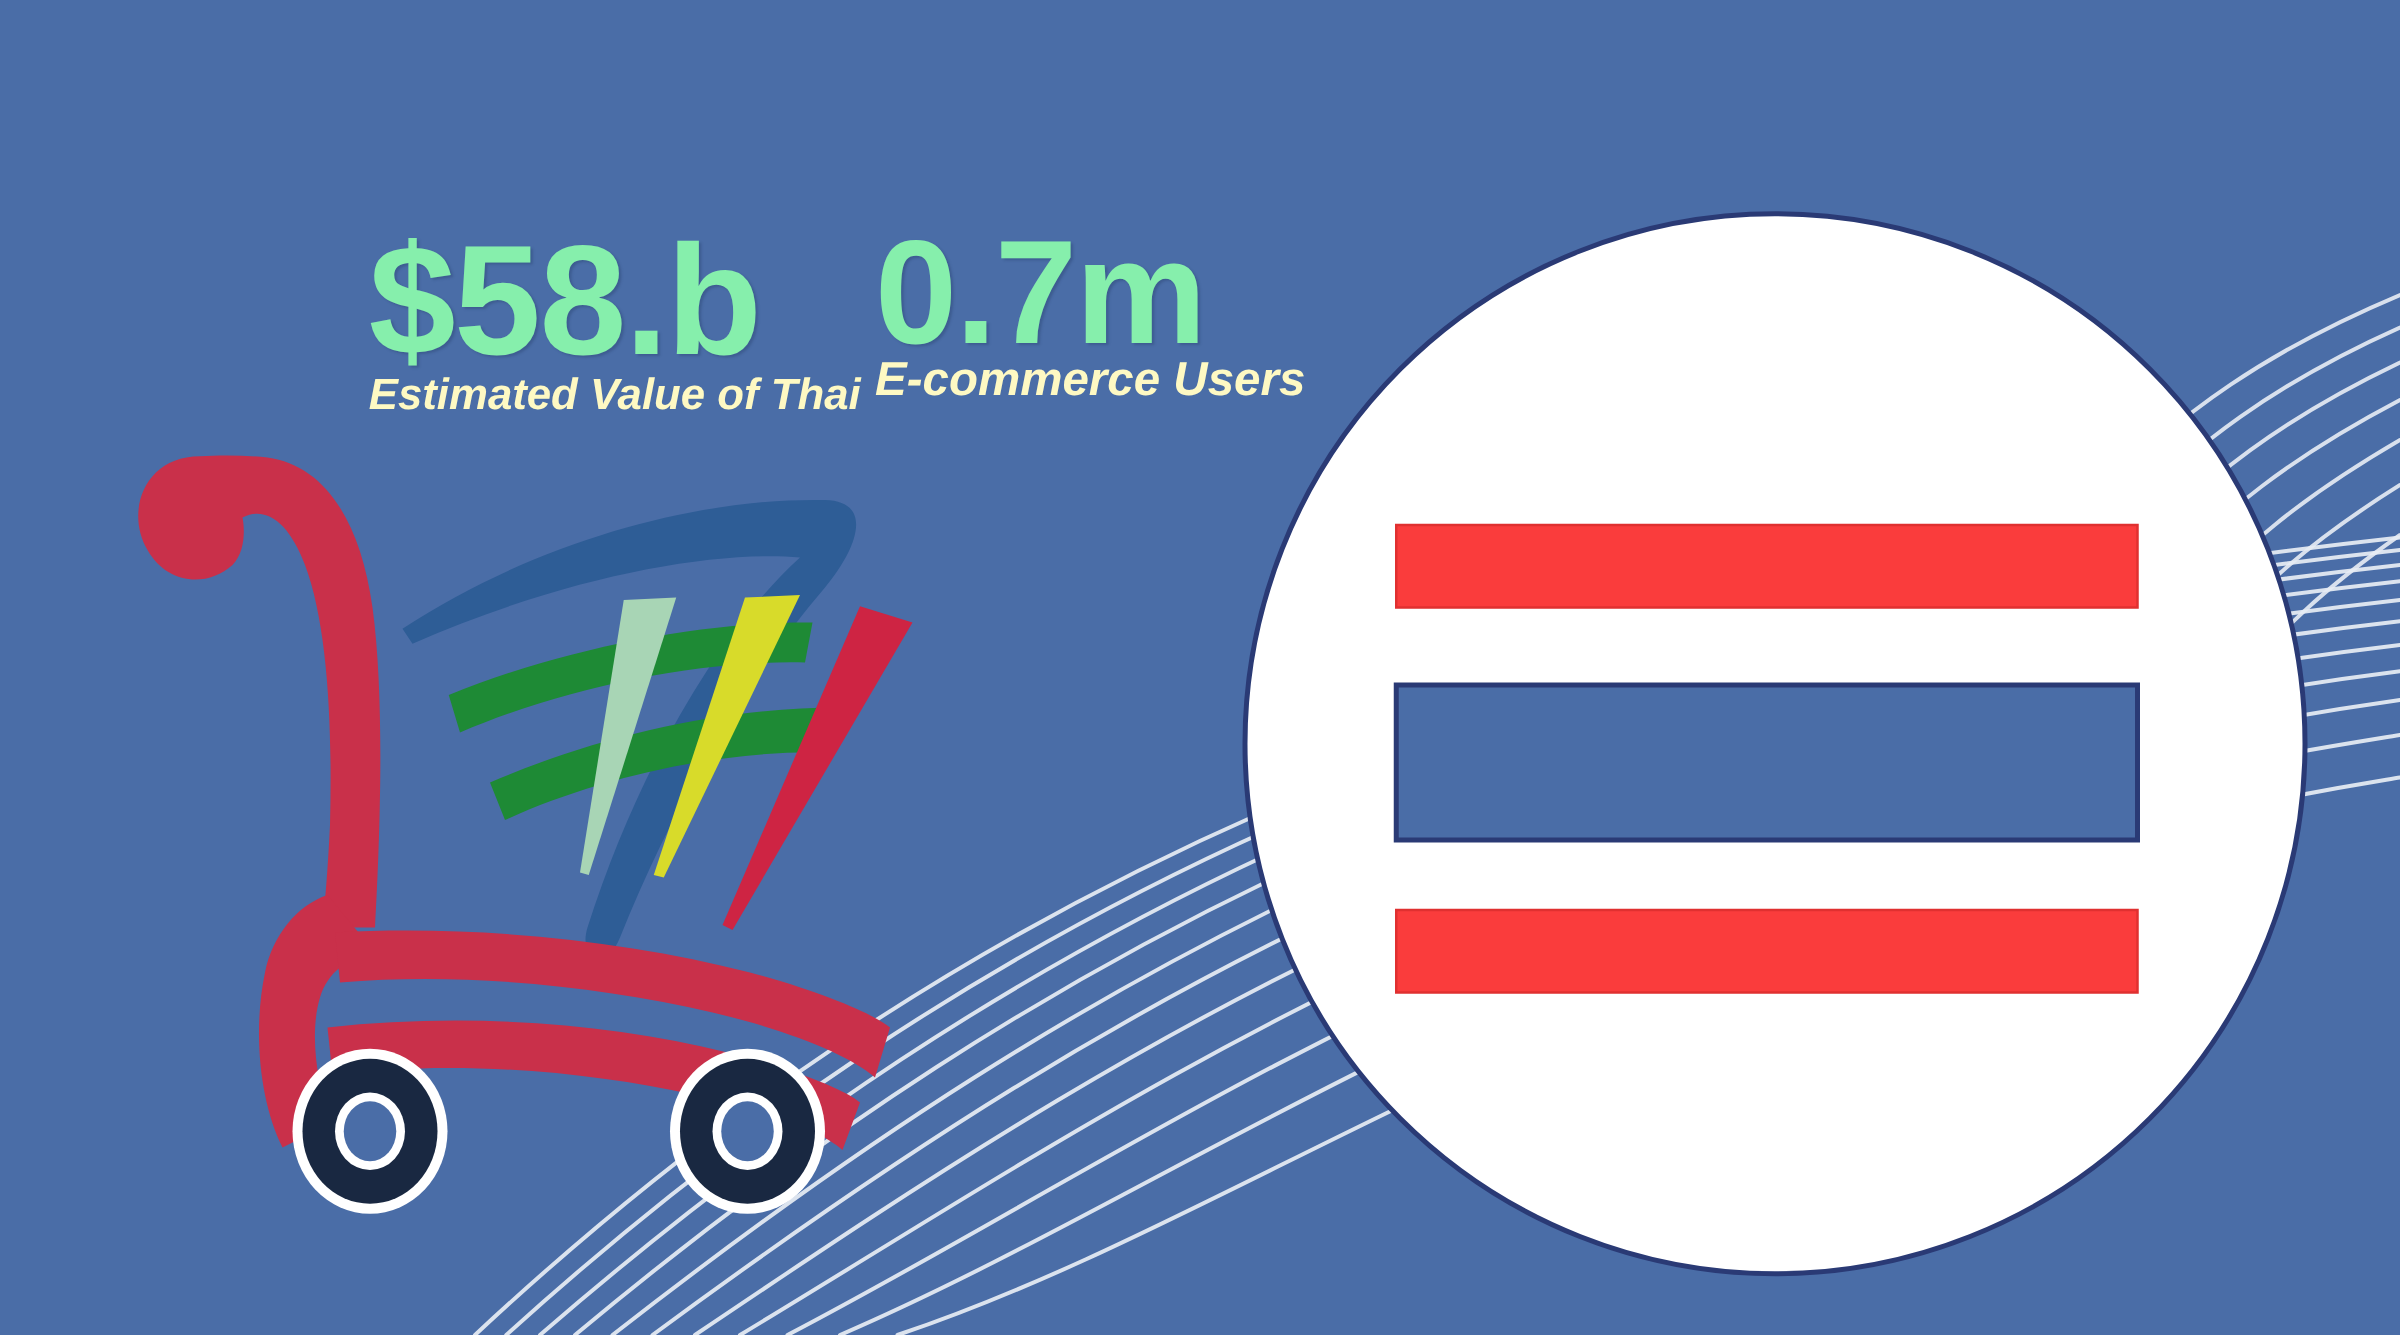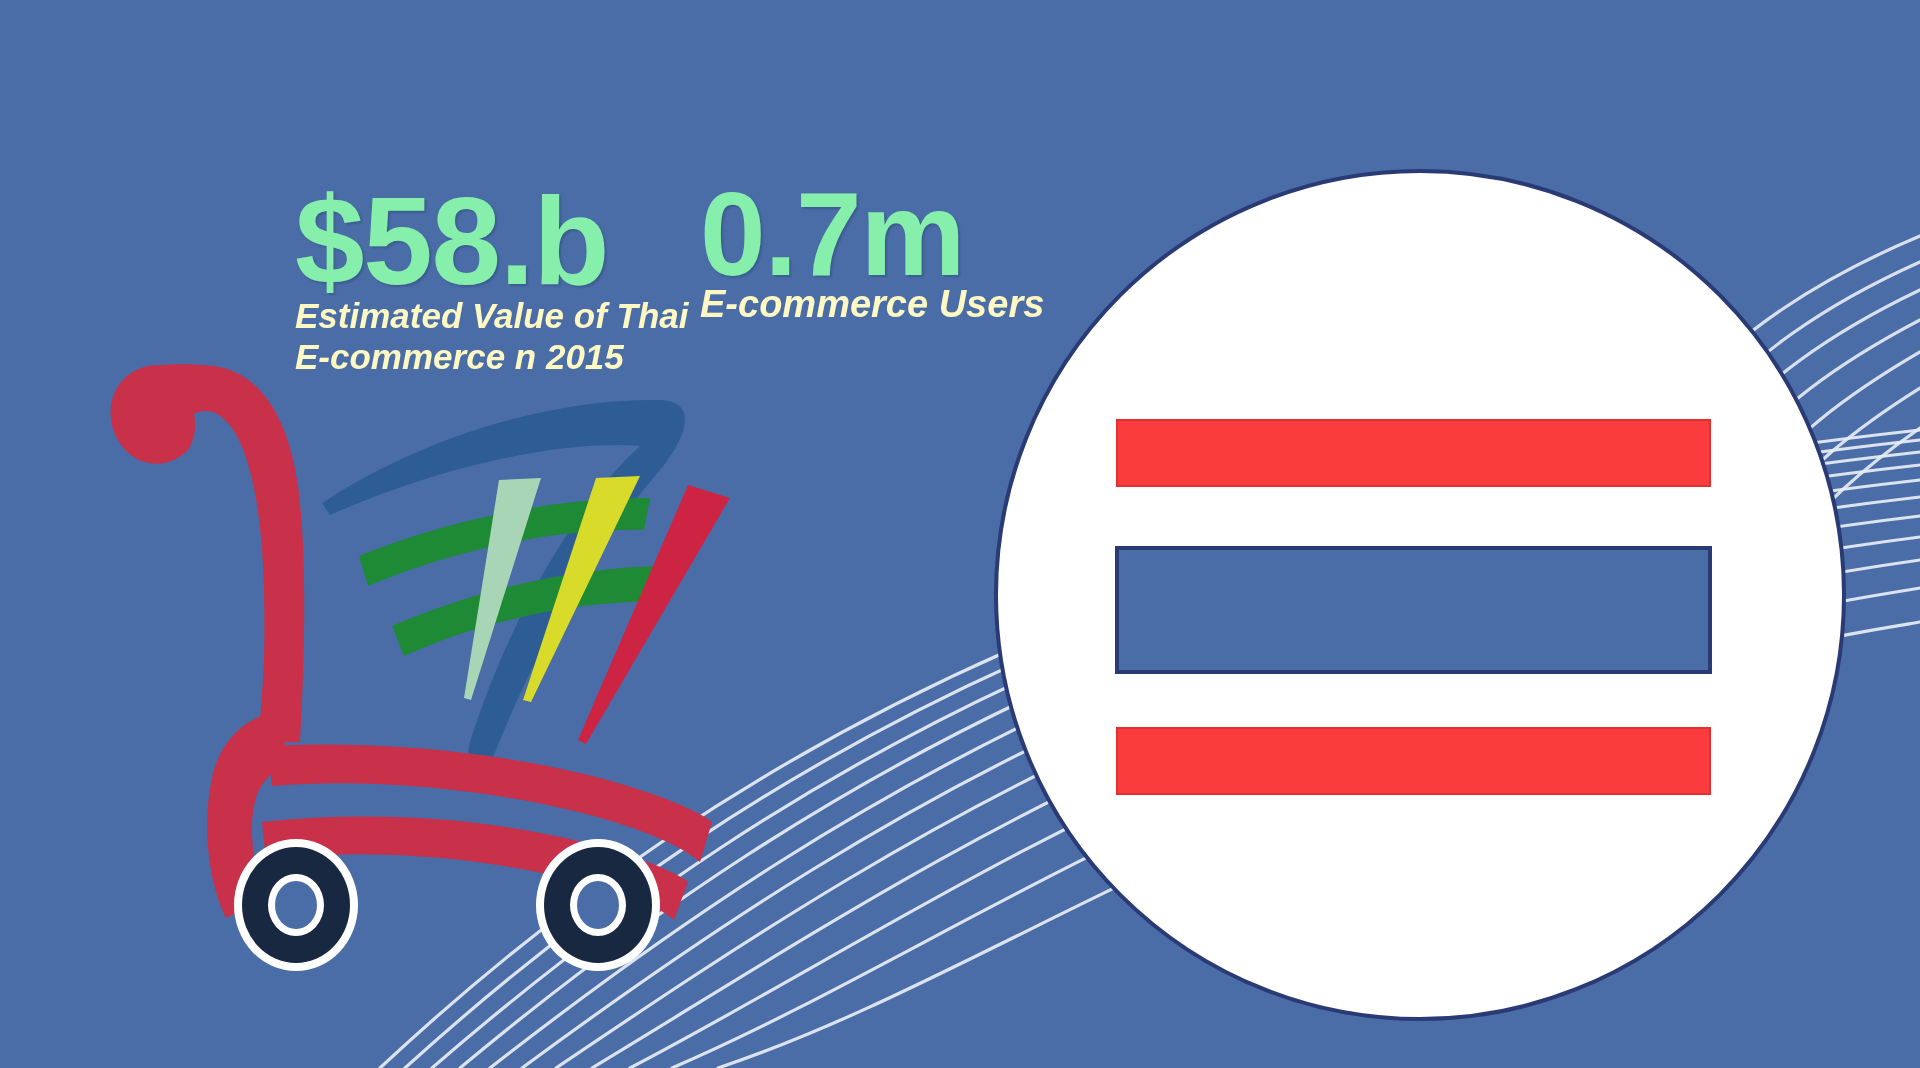--- a/index.html
+++ b/index.html
@@ -122,21 +122,20 @@
     <rect x="1117" y="548" width="593" height="124" fill="#4A6DA7" stroke="#2A3A75" stroke-width="4"></rect>
     <rect x="1117" y="728" width="593" height="66" fill="#FA3C3C" stroke="#E03030" stroke-width="2"></rect>
   </svg>
 
   <div class="layer" id="text-layer">
 
     <div class="stat" id="stat-value">
       <div class="stat-number">$58.b</div>
       <div class="stat-caption">
         <div>Estimated Value of  Thai</div>
-        <div>E-commerce n 2015</div>
       </div>
     </div>
 
     <div class="stat" id="stat-users">
       <div class="stat-number">0.7m</div>
       <div class="stat-caption">
         <div>E-commerce Users</div>
       </div>
     </div>
 

